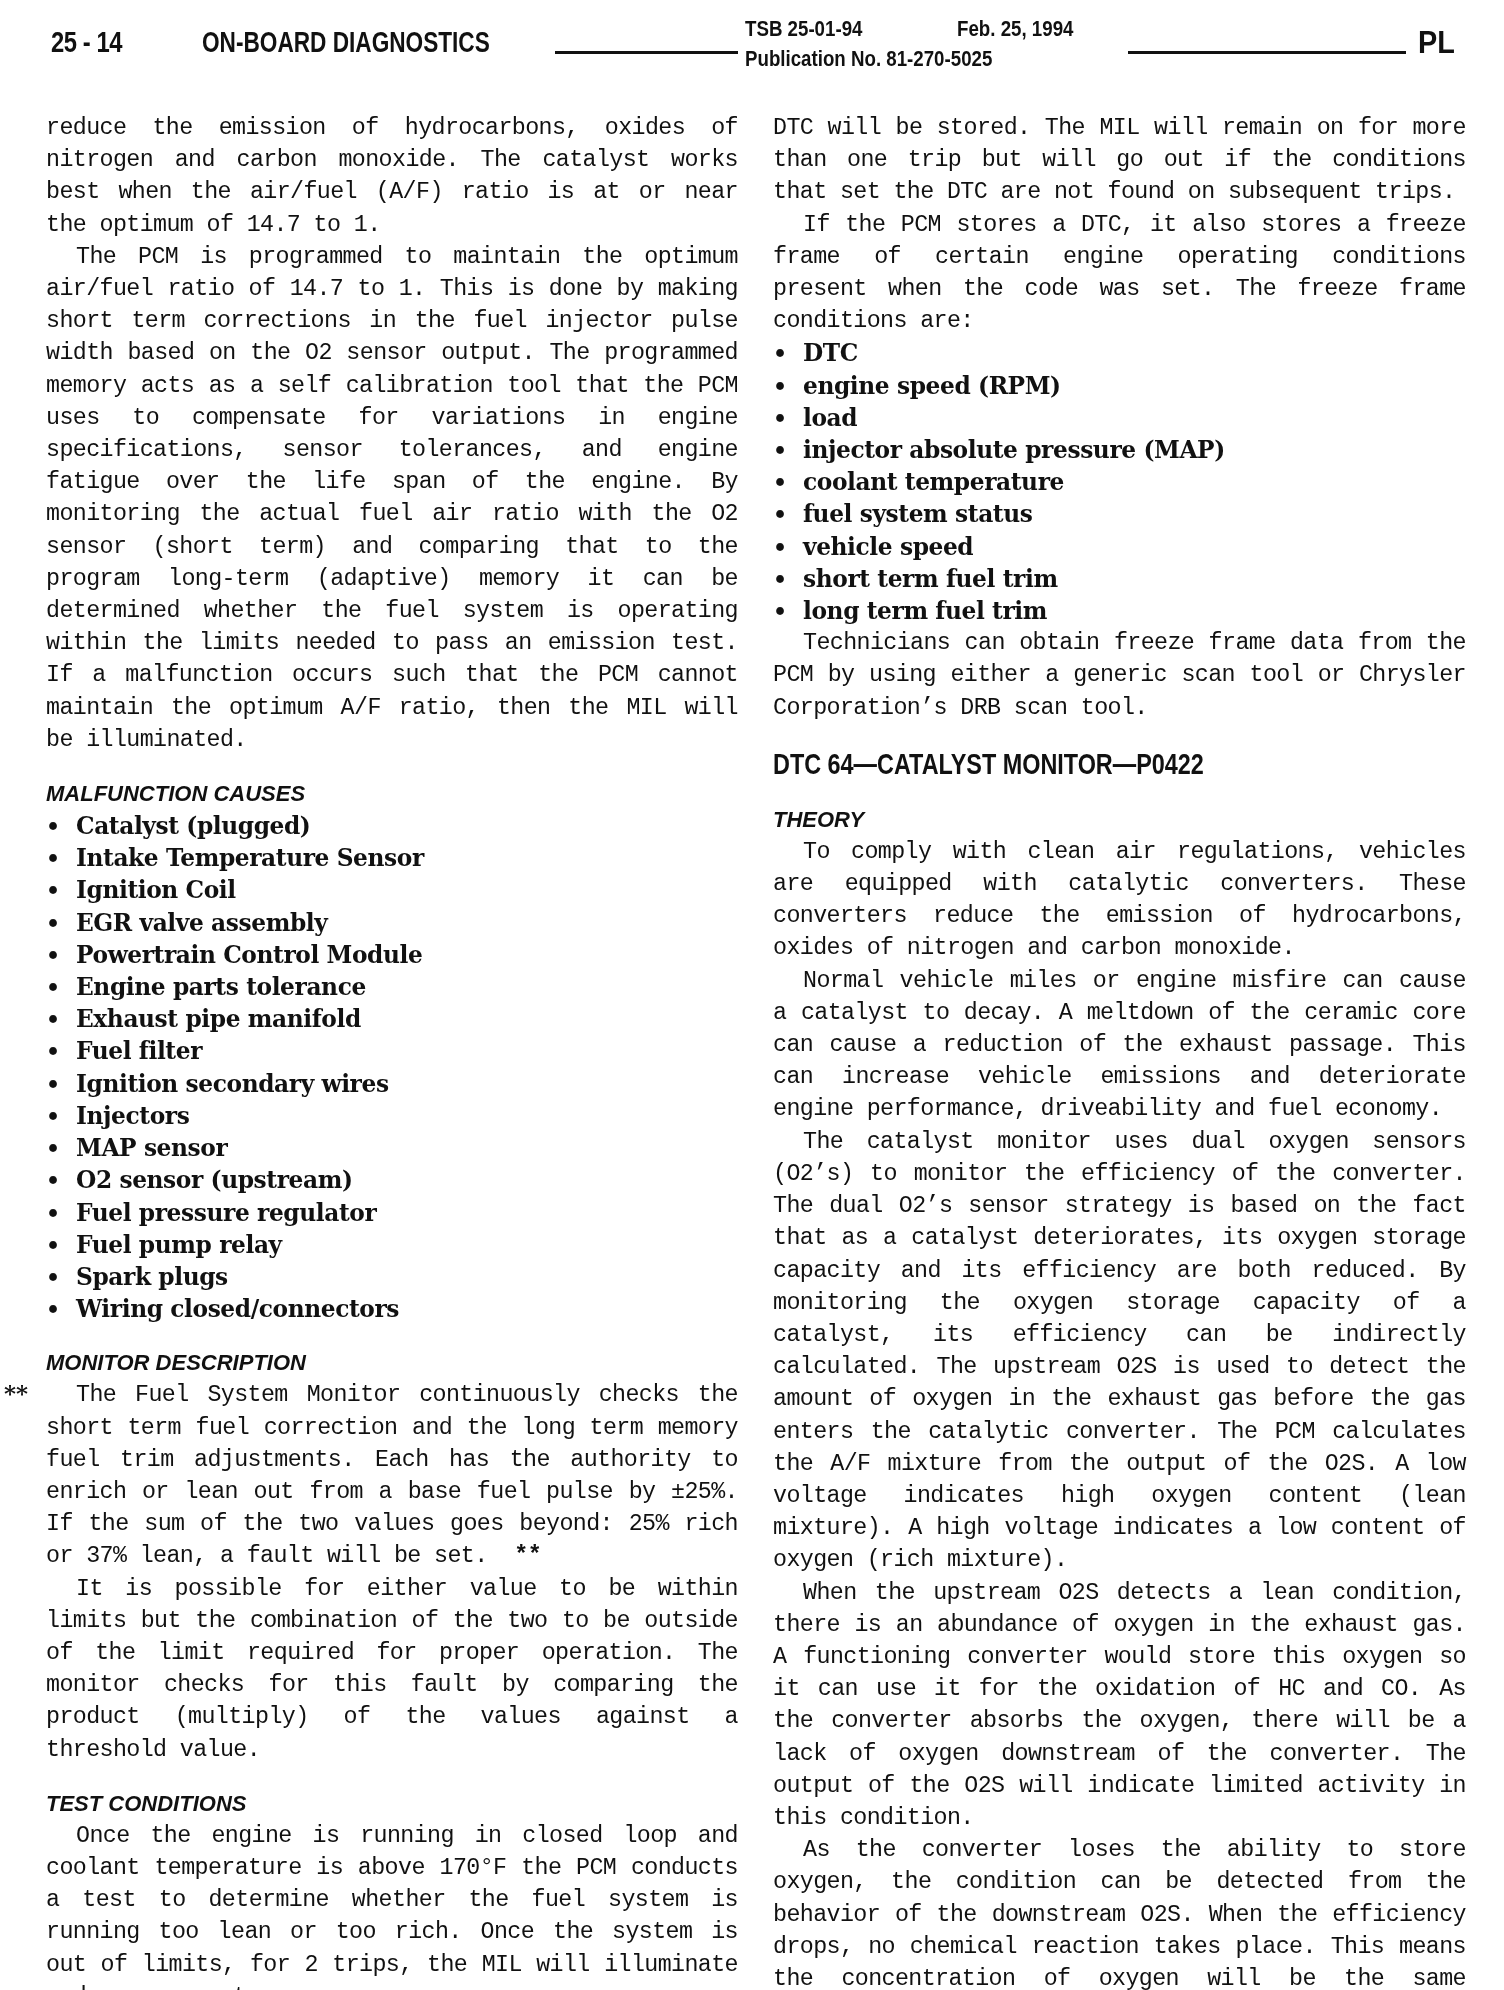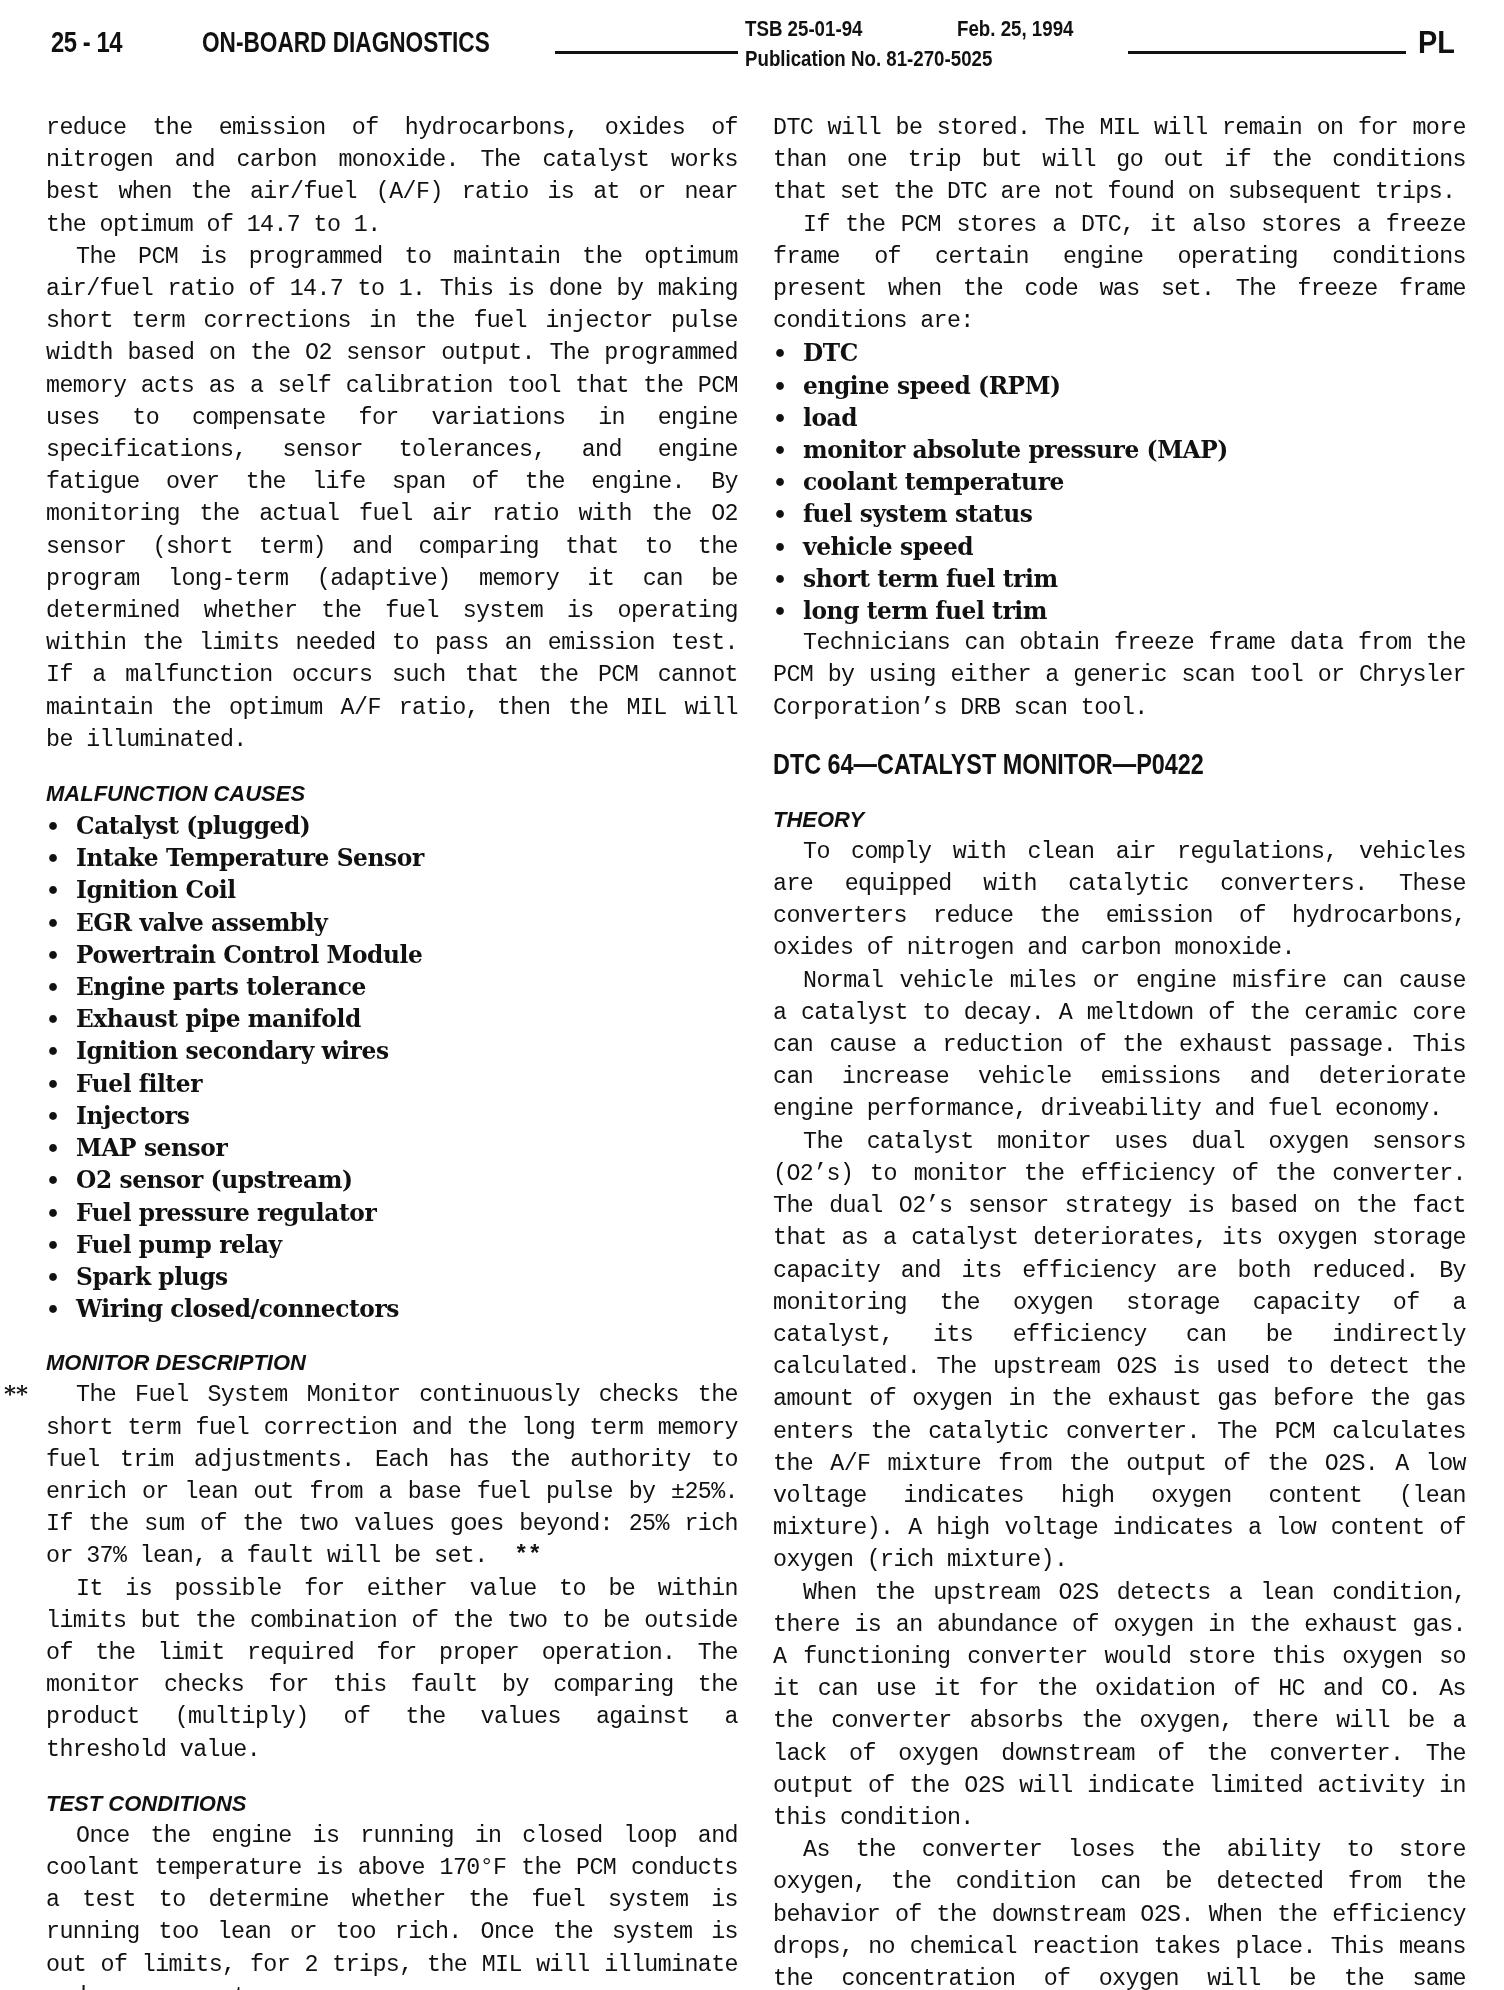--- a/index.html
+++ b/index.html
@@ -99,22 +99,22 @@
   <div class="gap-lg"></div>
   <h3 class="h-italic">MALFUNCTION CAUSES</h3>
   <ul class="bullets" id="causes-list">
       <li>Catalyst (plugged)</li>
       <li>Intake Temperature Sensor</li>
       <li>Ignition Coil</li>
       <li>EGR valve assembly</li>
       <li>Powertrain Control Module</li>
       <li>Engine parts tolerance</li>
       <li>Exhaust pipe manifold</li>
+      <li>Fuel filter</li>
       <li>Ignition secondary wires</li>
-      <li>Fuel filter</li>
       <li>Injectors</li>
       <li>MAP sensor</li>
       <li>O2 sensor (upstream)</li>
       <li>Fuel pressure regulator</li>
       <li>Fuel pump relay</li>
       <li>Spark plugs</li>
       <li>Wiring closed/connectors</li>
     </ul>
 
   <div class="gap-lg"></div>
@@ -130,21 +130,21 @@
   <p class="p indent">Once the engine is running in closed loop and coolant temperature is above 170°F the PCM conducts a test to determine whether the fuel system is running too lean or too rich. Once the system is out of limits, for 2 trips, the MIL will illuminate and a permanent</p>
 </div>
 
 <div class="col col-right">
   <p class="p">DTC will be stored. The MIL will remain on for more than one trip but will go out if the conditions that set the DTC are not found on subsequent trips.</p>
   <p class="p indent">If the PCM stores a DTC, it also stores a freeze frame of certain engine operating conditions present when the code was set. The freeze frame conditions are:</p>
   <ul class="bullets" id="freeze-list">
       <li>DTC</li>
       <li>engine speed (RPM)</li>
       <li>load</li>
-      <li>monitor absolute pressure (MAP)</li>
+      <li>injector absolute pressure (MAP)</li>
       <li>coolant temperature</li>
       <li>fuel system status</li>
       <li>vehicle speed</li>
       <li>short term fuel trim</li>
       <li>long term fuel trim</li>
     </ul>
   <p class="p indent">Technicians can obtain freeze frame data from the PCM by using either a generic scan tool or Chrysler Corporation’s DRB scan tool.</p>
 
   <div class="gap-lg"></div>
   <h2 class="h-dtc">DTC 64—CATALYST MONITOR—P0422</h2>

